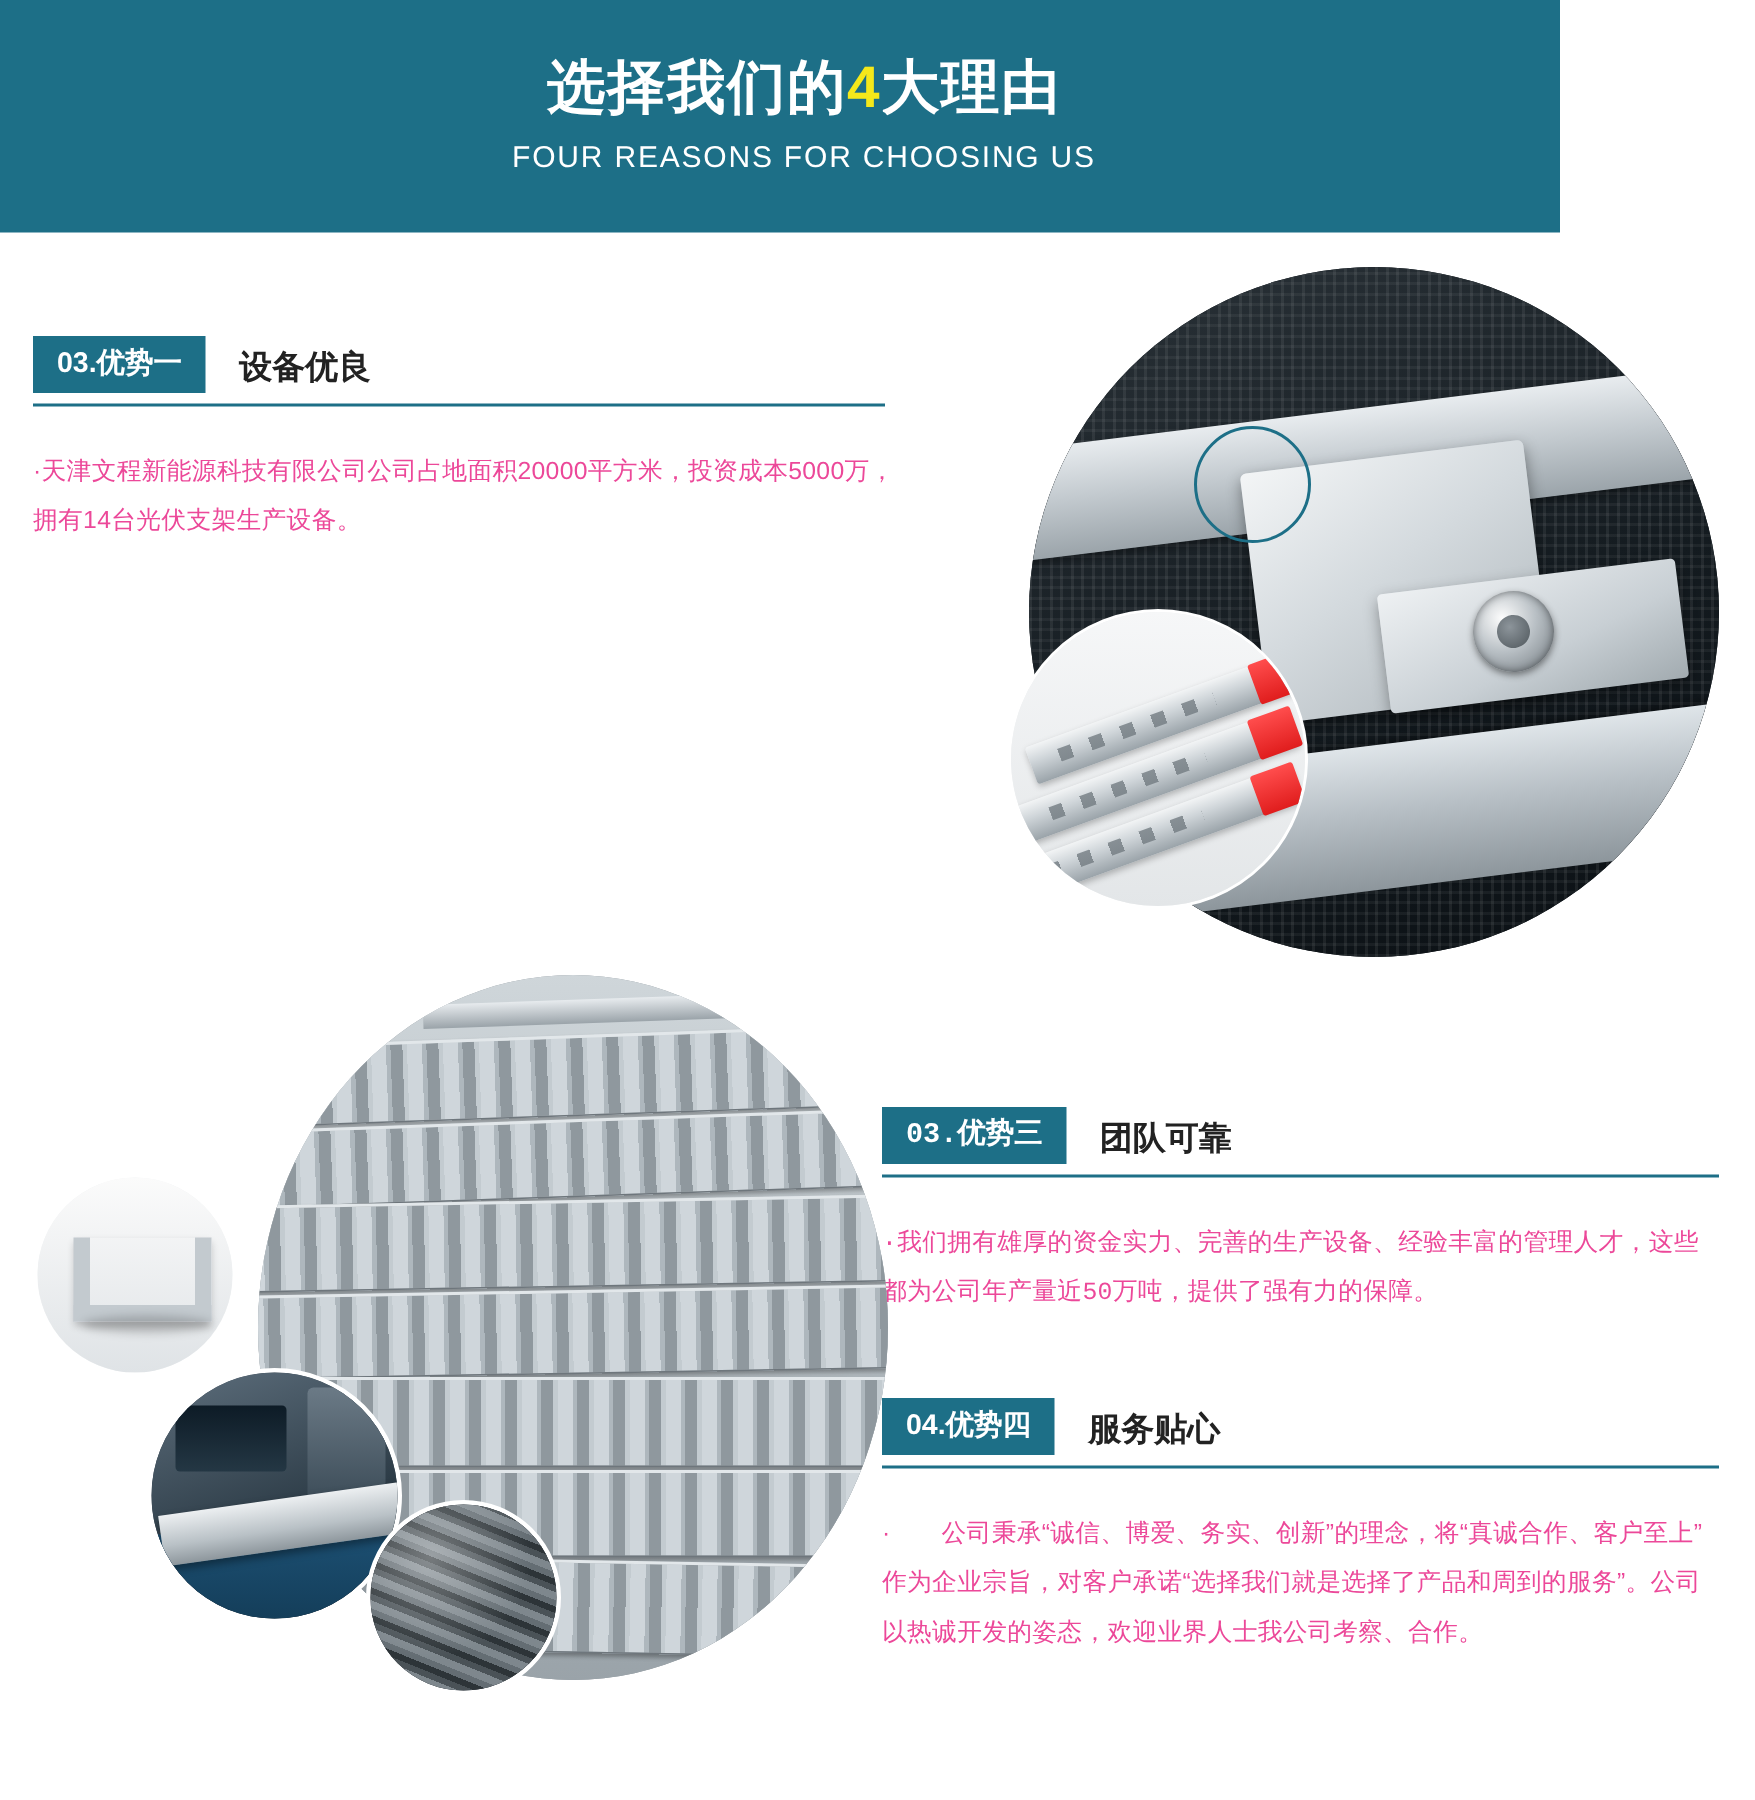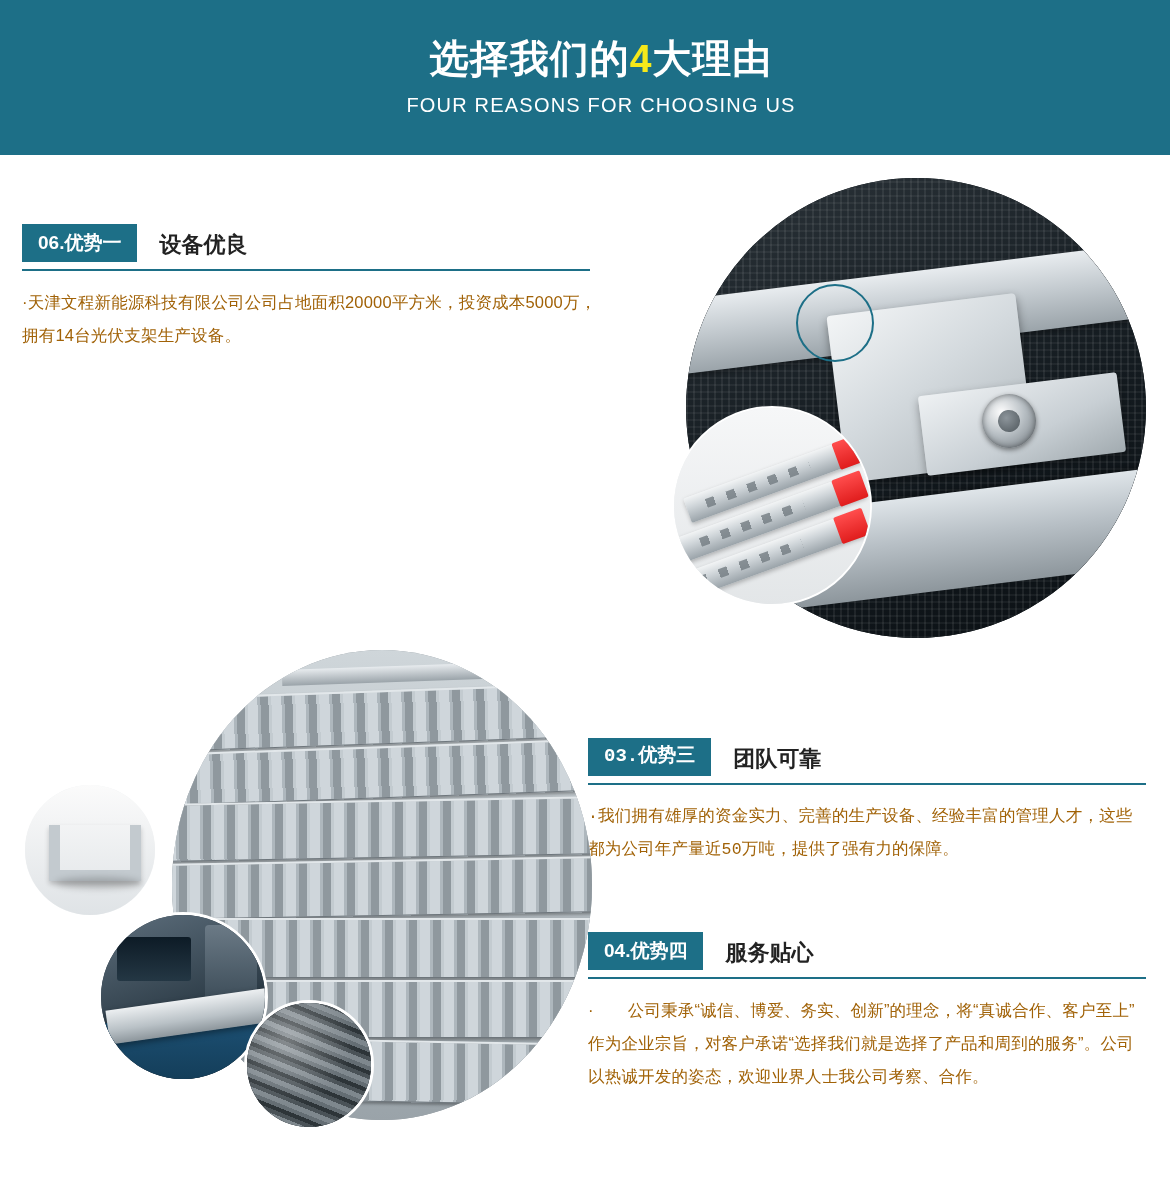--- a/index.html
+++ b/index.html
@@ -15,21 +15,21 @@
     position: relative;
     width: 1170px;
     height: 1200px;
     background: #ffffff;
   }
 
   
   .banner {
     position: absolute;
     left: 0; top: 0;
-    width: 1170px;
+    width: 1040px;
     height: 155px;
     background: #1d6f87;
     display: flex;
     flex-direction: column;
     align-items: center;
     justify-content: center;
     padding-left: 32px;
   }
   .banner-title {
     font-size: 39px;
@@ -75,24 +75,24 @@
   }
   .head-rule {
     position: absolute;
     left: 0;
     bottom: -9px;
     height: 2px;
     background: #1d6f87;
   }
 
   .block-body {
-    margin-top: 24px;
+    margin-top: 36px;
     font-size: 16.5px;
     line-height: 2.0;
-    color: #a16207;
+    color: #ec4899;
     letter-spacing: 0.2px;
   }
 
   
   #block-1 { left: 22px; top: 224px; width: 580px; }
   #block-1 .head-rule { width: 568px; }
   #block-2 { left: 22px; top: 444px; width: 580px; }
   #block-2 .head-rule { width: 568px; }
   #block-3 { left: 588px; top: 738px; width: 560px; font-family: Liberation Mono, monospace; }
   #block-3 .head-rule { width: 558px; }
@@ -314,21 +314,21 @@
 
 <div class="page">
 
   <div class="banner">
     <div class="banner-title"><span>选择我们的</span><span class="hl">4</span><span>大理由</span></div>
     <div class="banner-sub">FOUR REASONS FOR CHOOSING US</div>
   </div>
 
   <div class="block" id="block-1">
     <div class="block-head">
-      <div class="tag">06.优势一</div>
+      <div class="tag">03.优势一</div>
       <div class="head-title">设备优良</div>
       <div class="head-rule"></div>
     </div>
     <div class="block-body">·天津文程新能源科技有限公司公司占地面积20000平方米，投资成本5000万，拥有14台光伏支架生产设备。</div>
   </div>
 
 
   <div class="block" id="block-3">
     <div class="block-head">
       <div class="tag">03.优势三</div>

